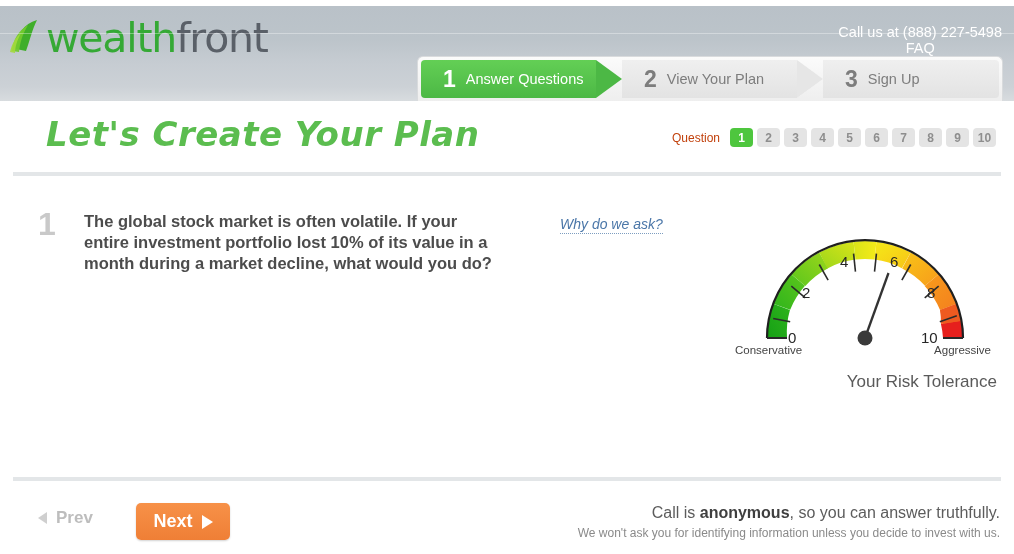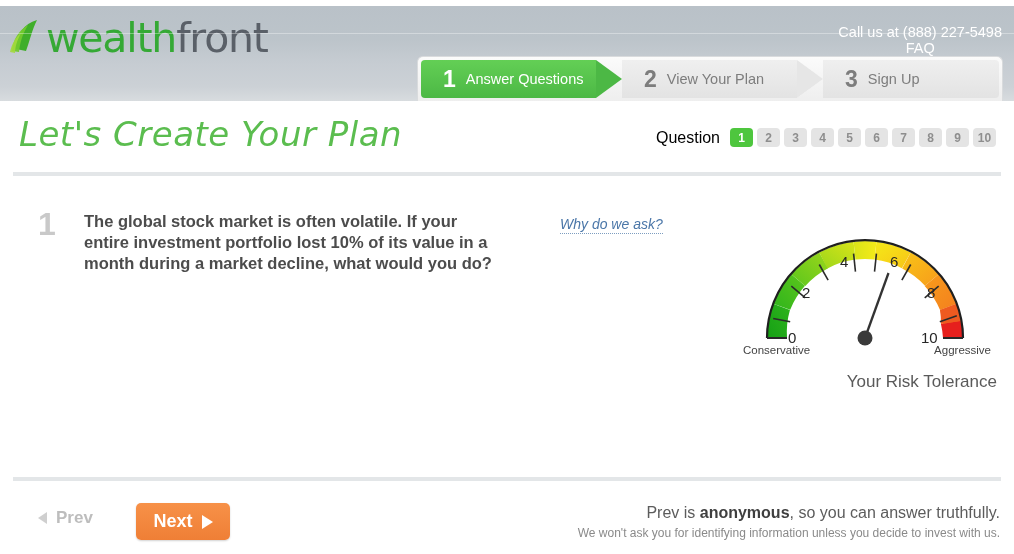--- a/index.html
+++ b/index.html
@@ -60,26 +60,26 @@
   }
   .step.s2 .arrow{border-left-color:#e6e6e6;}
   .step .arrow-bg{
     position:absolute;left:-26px;top:0;width:0;height:0;
     border-top:19px solid transparent;border-bottom:19px solid transparent;
     border-left:26px solid #ffffff;z-index:2;
   }
 
   
   .title{
-    position:absolute;left:19px;top:114px;
+    position:absolute;left:46px;top:114px;
     font-family:"DejaVu Sans",sans-serif;
-    font-style:italic;font-weight:normal;font-size:34px;color:#5bbd4f;letter-spacing:.5px;
+    font-style:italic;font-weight:bold;font-size:34px;color:#5bbd4f;letter-spacing:.5px;
   }
   .qnav{position:absolute;right:14px;top:128px;display:flex;align-items:center;}
-  .qnav .qlabel{font-size:16px;color:#000000;margin-right:10px;}
+  .qnav .qlabel{font-size:12px;color:#c2410c;margin-right:10px;}
   .qdot{
     width:23px;height:19px;border-radius:4px;background:#e4e4e4;color:#8e8e8e;
     font-size:12px;font-weight:bold;display:flex;align-items:center;justify-content:center;
     margin-right:4px;
   }
   .qdot.active{background:#4ec63e;color:#ffffff;}
 
   .rule{position:absolute;left:13px;width:988px;height:4px;background:#e3e6e8;}
   .rule.top{top:172px;}
   .rule.bottom{top:477px;}
@@ -109,21 +109,21 @@
   }
 
   
   .gauge{position:absolute;left:735px;top:222px;width:262px;height:175px;}
   .gauge svg{display:block;}
   .gauge-caption{
     position:absolute;left:0;top:150px;width:262px;text-align:right;
     font-size:17px;color:#5a5a5a;
   }
   .endlab{position:absolute;font-size:11.5px;color:#444;}
-  .endlab.left{left:8px;top:122px;}
+  .endlab.left{left:0;top:122px;}
   .endlab.right{right:6px;top:122px;}
 
   
   .prev{
     position:absolute;left:38px;top:508px;display:flex;align-items:center;
     font-size:17px;color:#bdbdbd;font-weight:bold;
   }
   .prev .tri{
     width:0;height:0;border-top:6px solid transparent;border-bottom:6px solid transparent;
     border-right:9px solid #cfcfcf;margin-right:9px;
@@ -321,16 +321,16 @@
   <div class="prev">
     <span class="tri"></span>
     <span>Prev</span>
   </div>
 
   <div class="next">
     <span class="lab">Next</span>
     <span class="tri"></span>
   </div>
 
-  <div class="note1"><span>Prev is </span><b>anonymous</b><span>, so you can answer truthfully.</span></div>
+  <div class="note1"><span>Call is </span><b>anonymous</b><span>, so you can answer truthfully.</span></div>
   <div class="note2">We won't ask you for identifying information unless you decide to invest with us.</div>
 
 </div>
 
 </body></html>

